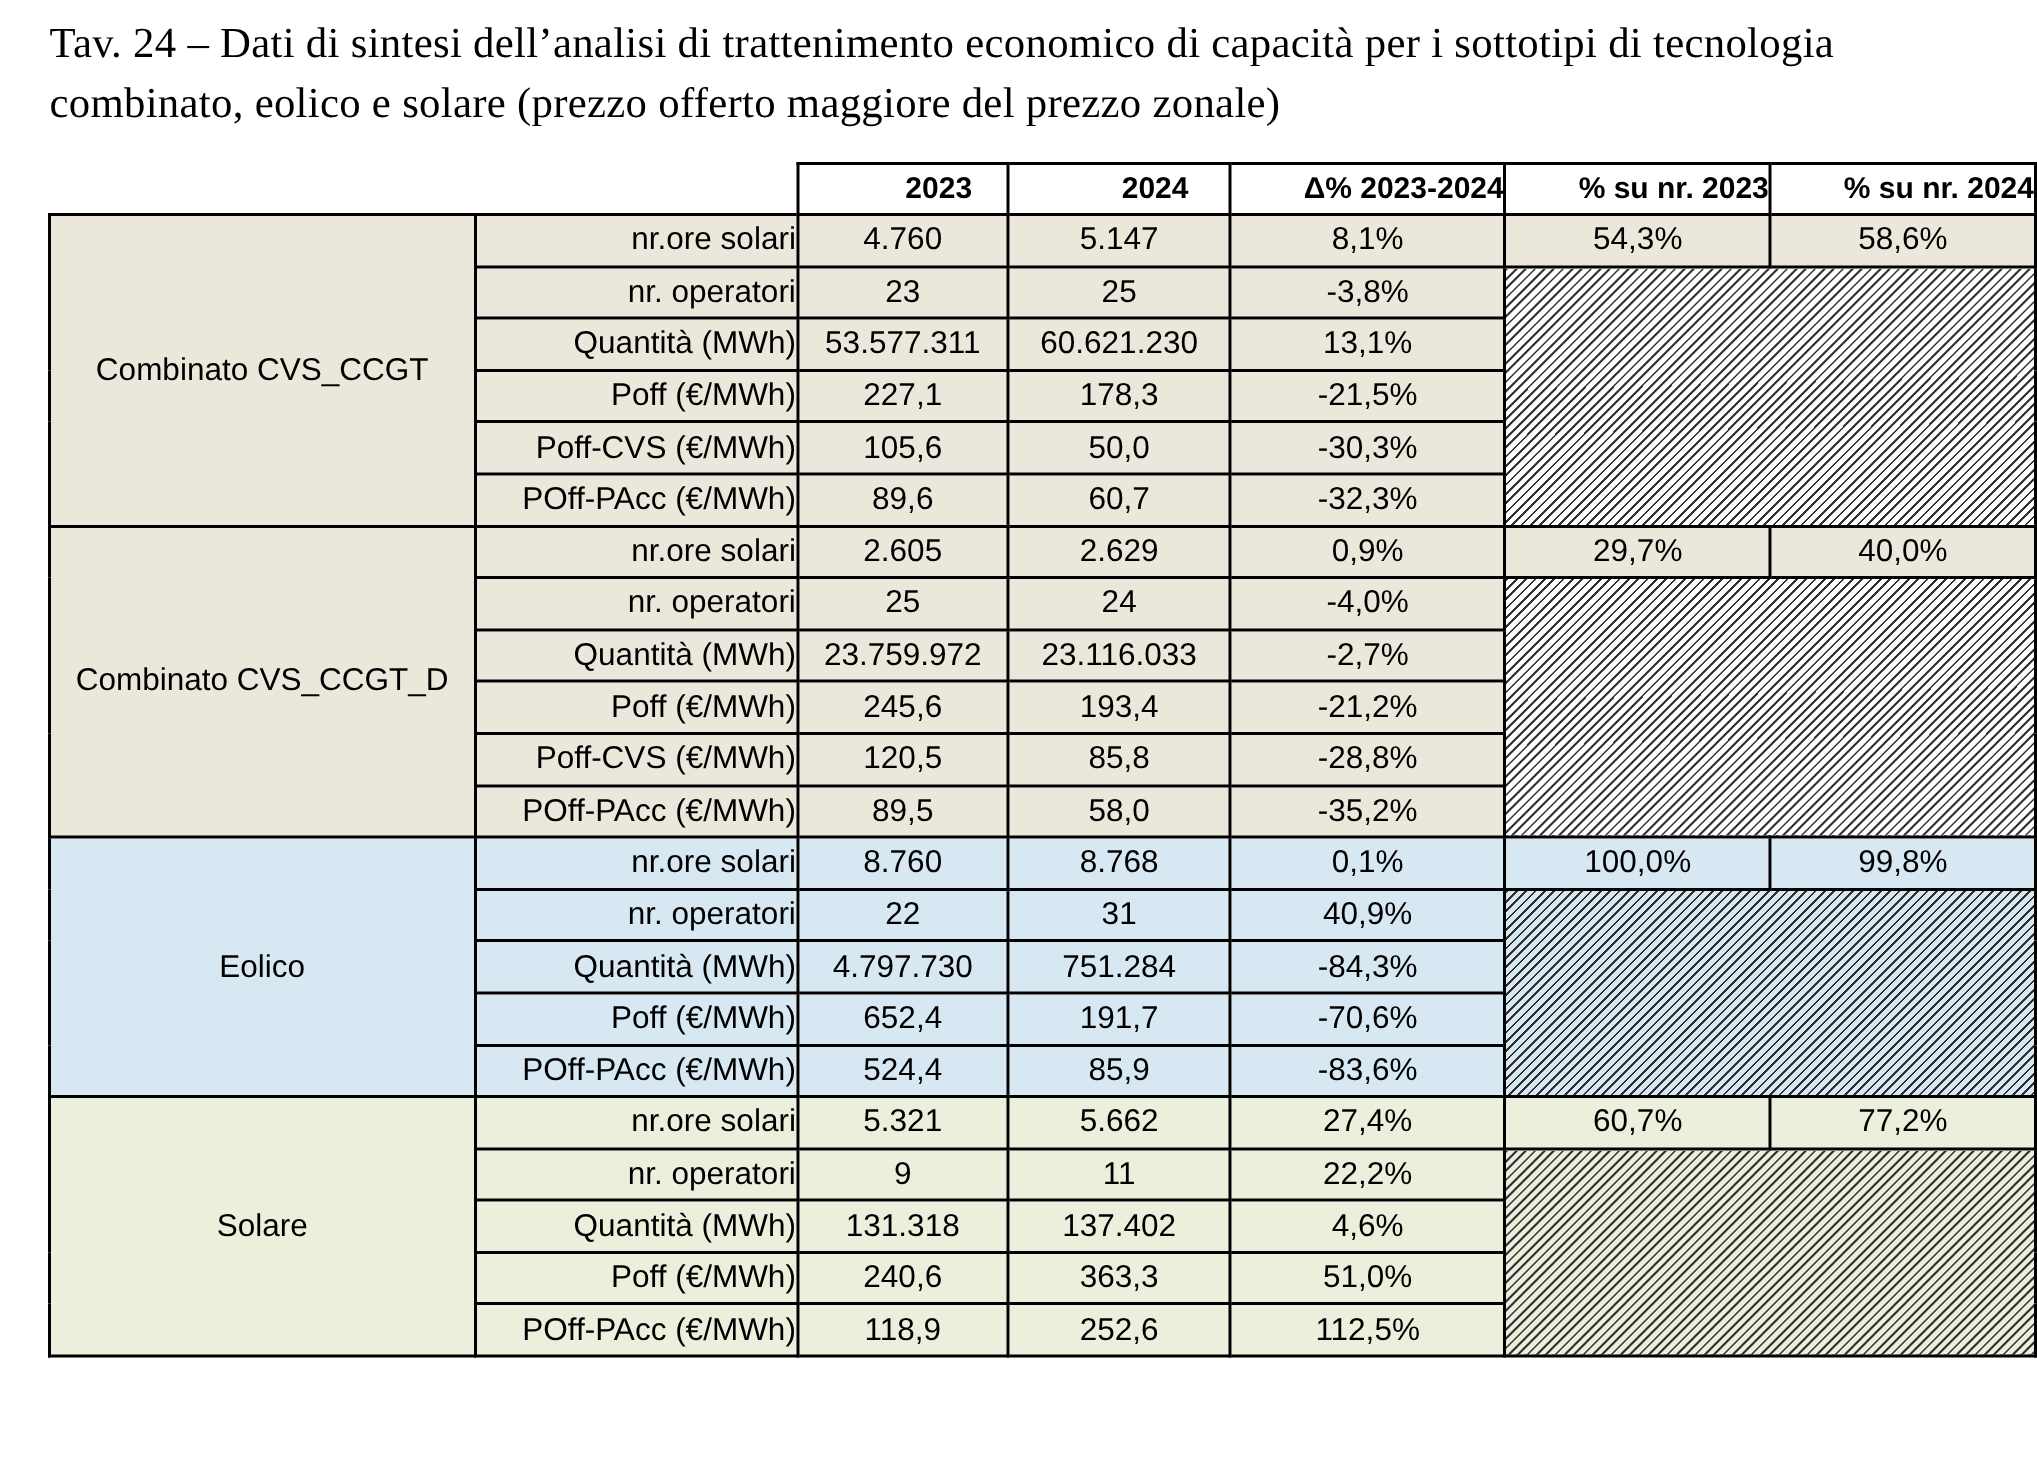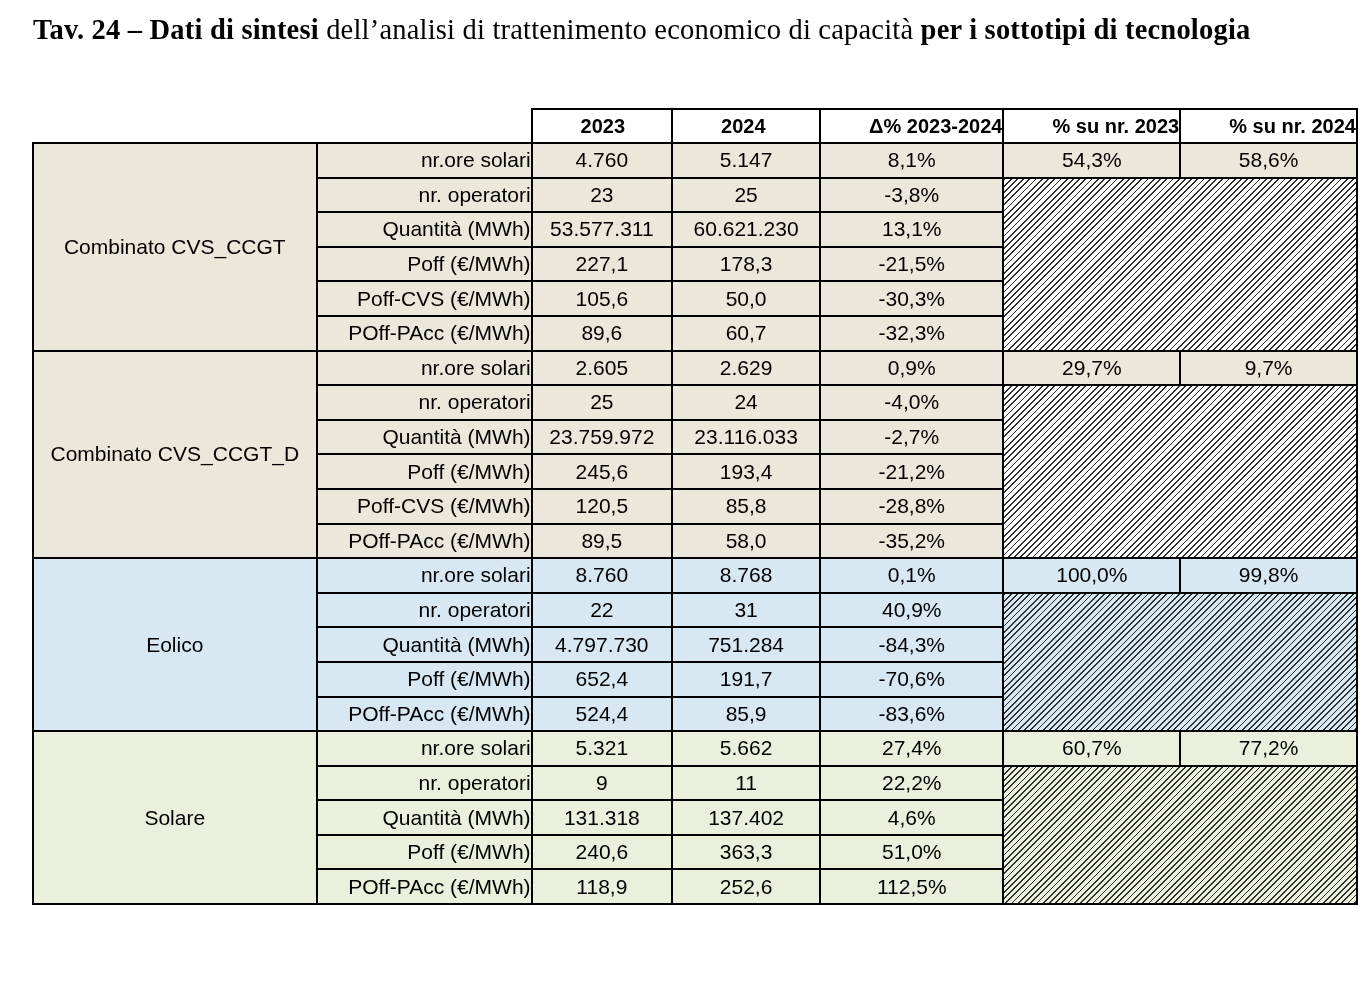--- a/index.html
+++ b/index.html
@@ -16,21 +16,21 @@
     position: absolute;
     left: 33px;
     top: 10px;
     width: 1300px;
     font-family: "Liberation Serif", serif;
     font-size: 28.5px;
     line-height: 40px;
     color: #000;
     letter-spacing: 0.2px;
   }
-  .caption .b { font-weight: bold; text-align: center; }
+  .caption .b { font-weight: normal; text-align: center; }
 
   table.tav {
     position: absolute;
     left: 32px;
     top: 108px;
     border-collapse: collapse;
     table-layout: fixed;
   }
   .tav th, .tav td {
     border: 2px solid var(--border, #000);
@@ -38,21 +38,21 @@
     overflow: hidden;
     white-space: nowrap;
     vertical-align: middle;
     font-size: 21px;
     height: 34.6px;
     box-sizing: border-box;
   }
   .tav thead th {
     background: #ffffff;
     font-weight: bold;
-    text-align: left;
+    text-align: center;
     font-size: 20px;
     height: 34px;
     padding-left: 48px;
   }
   .tav td.ghost, .tav th.ghost {
     border: none;
     background: transparent;
   }
   .group-label { text-align: center; }
   .metric      { text-align: right;  padding-left: 6px; }
@@ -80,21 +80,21 @@
   }
 
   .group-start  { border-top-width: 3px; }
   .edge-left    { border-left-width: 3px; margin-top: 28px; }
   .edge-right   { border-right-width: 3px; }
   .edge-bottom  { border-bottom-width: 3px; }
 </style>
 </head>
 <body>
 
-<div class="caption"><span class="b">Tav. 24 – Dati di sintesi </span><span>dell’analisi di trattenimento economico di capacità </span><span class="b">per i sottotipi di tecnologia</span><br></div>
+<div class="caption"><span class="b">Tav. 24 – Dati di sintesi </span><span>dell’analisi di trattenimento economico di capacità </span><span class="b">per i sottotipi di tecnologia</span><br><span>combinato, eolico e solare (prezzo offerto maggiore del prezzo zonale)</span></div>
 
 <table class="tav">
   <colgroup>
     <col style="width:290px">
     <col style="width:221px">
     <col style="width:147px">
     <col style="width:156px">
     <col style="width:157px">
     <col style="width:155px">
     <col style="width:158px">
@@ -150,21 +150,21 @@
         <td class="theme-beige num">60,7</td>
         <td class="theme-beige pct">-32,3%</td>
       </tr>
       <tr>
         <td class="theme-beige group-label edge-left group-start" rowspan="6">Combinato CVS_CCGT_D</td>
         <td class="theme-beige metric group-start">nr.ore solari</td>
         <td class="theme-beige num group-start">2.605</td>
         <td class="theme-beige num group-start">2.629</td>
         <td class="theme-beige pct group-start">0,9%</td>
         <td class="theme-beige pct group-start">29,7%</td>
-        <td class="theme-beige pct edge-right group-start">9,7%</td>
+        <td class="theme-beige pct edge-right group-start">40,0%</td>
       </tr>
       <tr>
         <td class="theme-beige metric">nr. operatori</td>
         <td class="theme-beige num">25</td>
         <td class="theme-beige num">24</td>
         <td class="theme-beige pct">-4,0%</td>
         <td class="hatch-beige edge-right" rowspan="5" colspan="2"></td>
       </tr>
       <tr>
         <td class="theme-beige metric">Quantità (MWh)</td>

